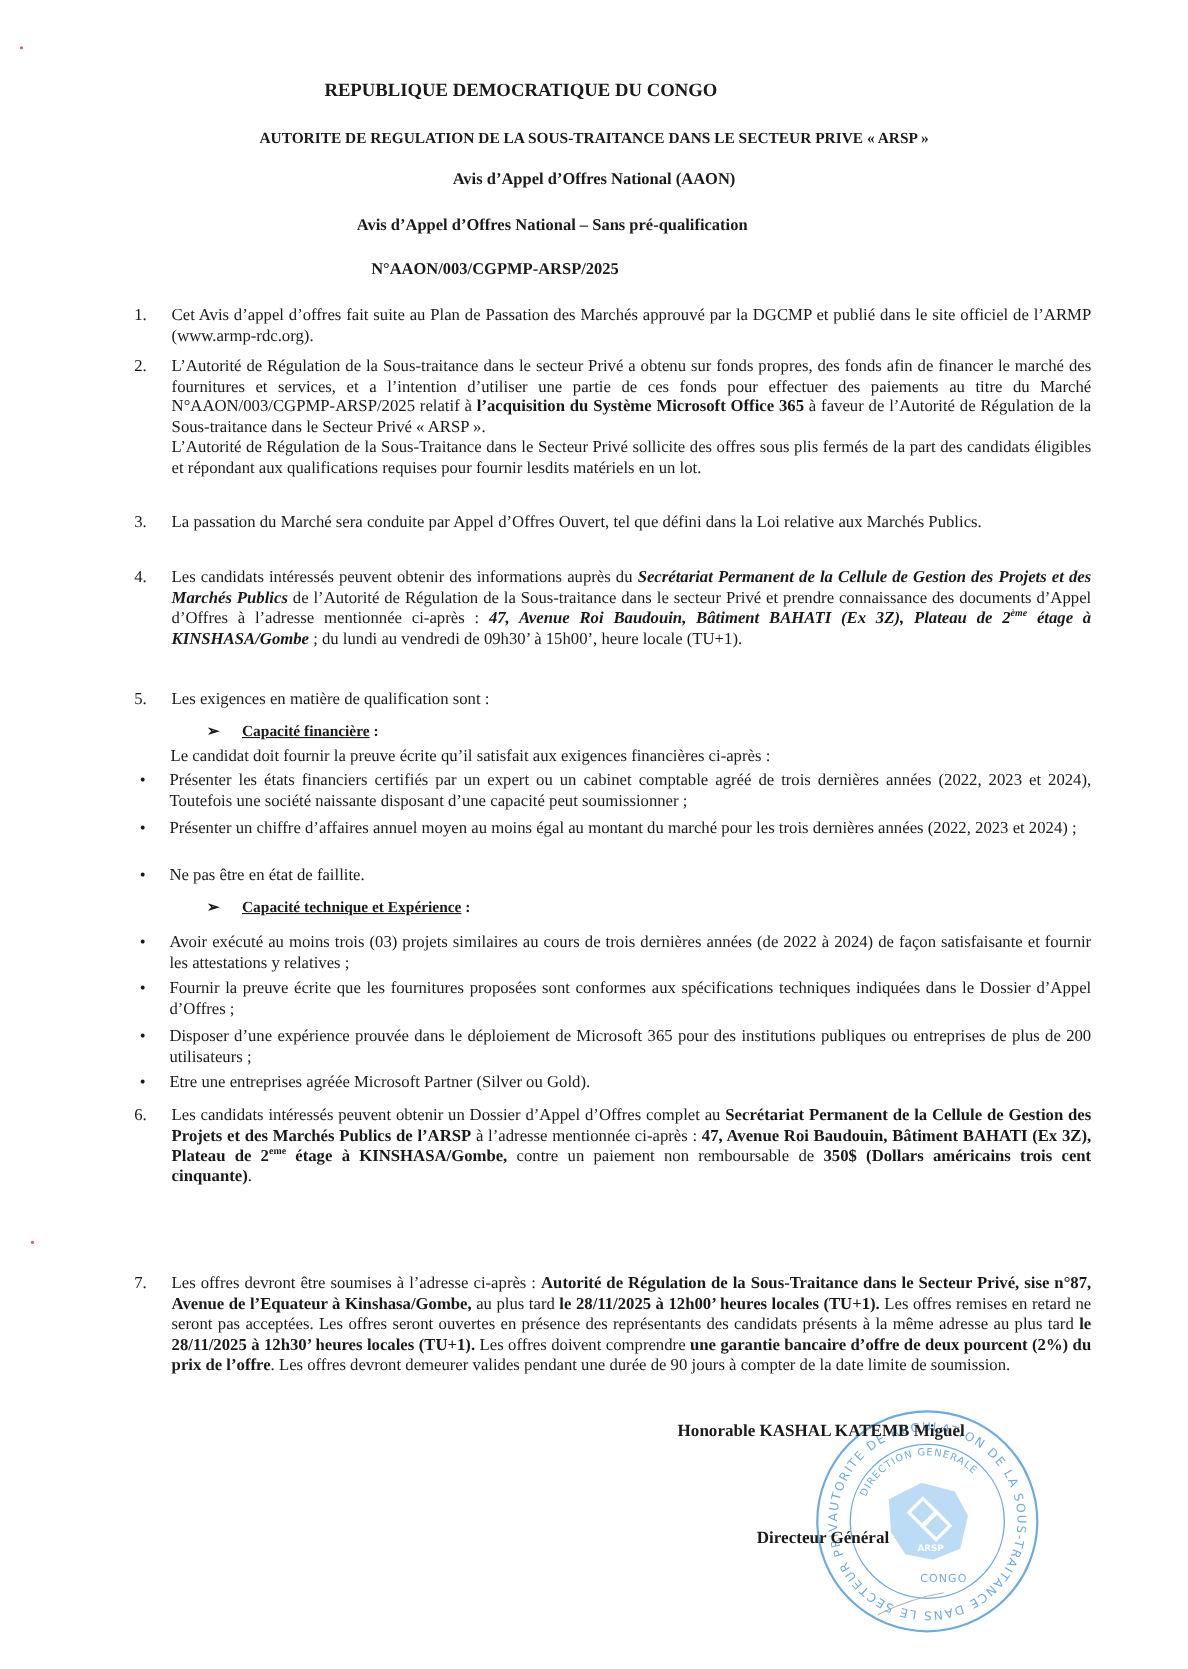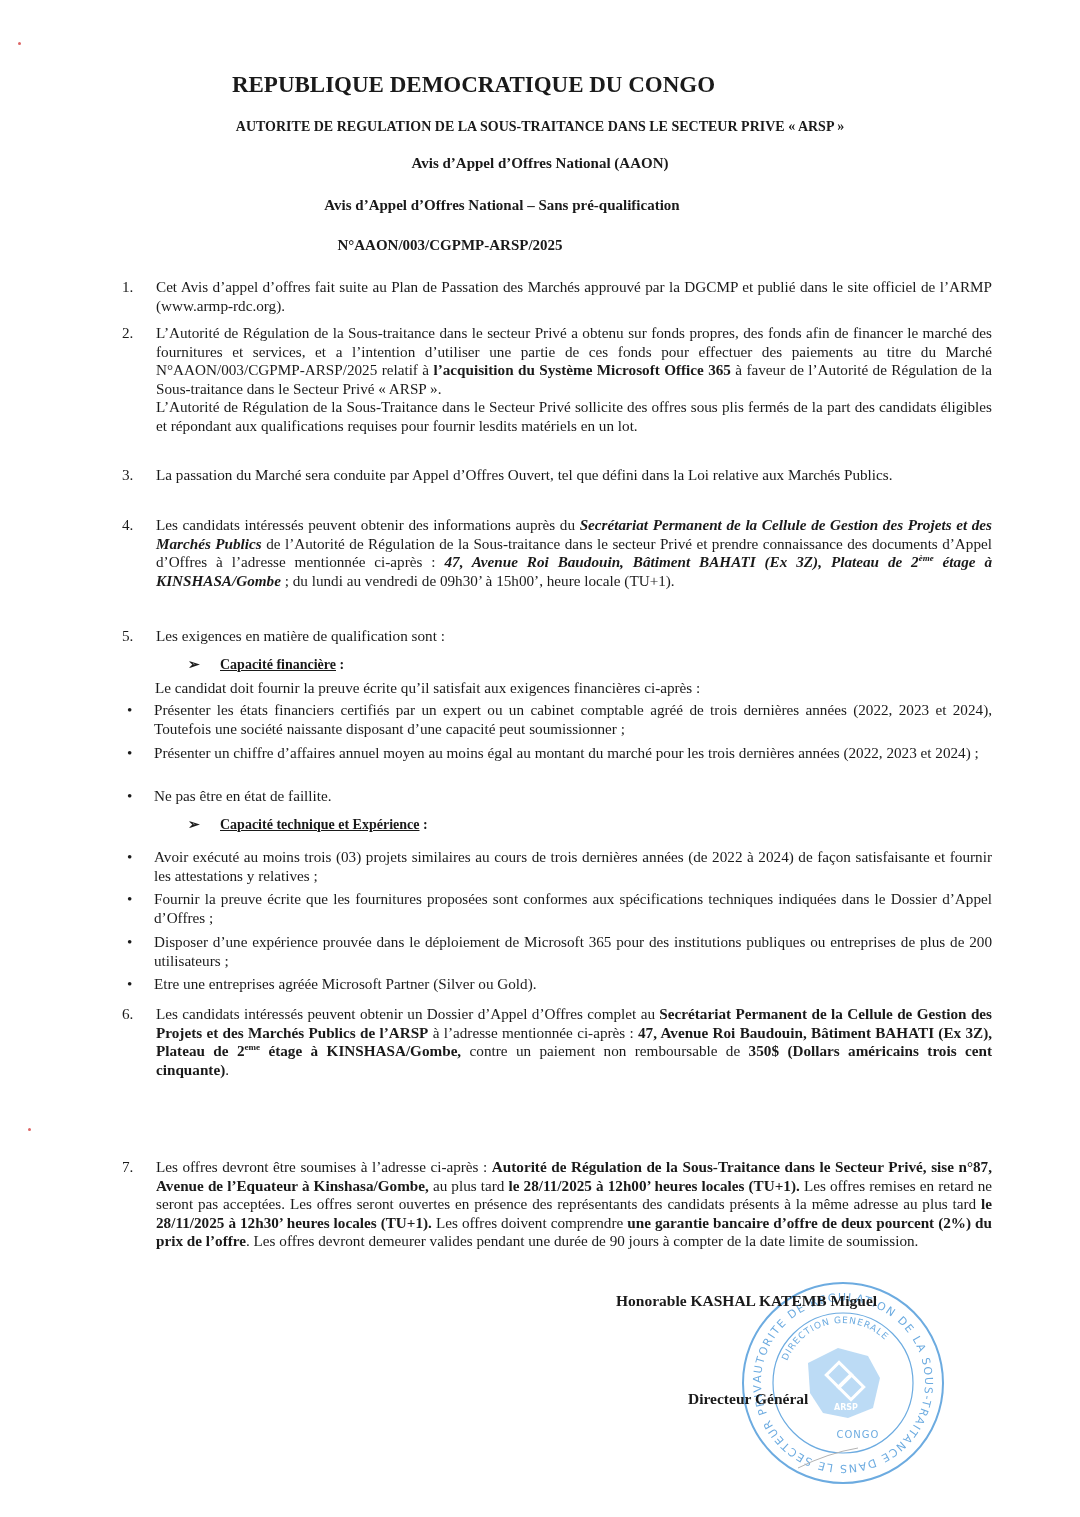--- a/index.html
+++ b/index.html
@@ -3,21 +3,21 @@
   <meta charset="utf-8">
   <style>
     html, body { margin: 0; padding: 0; background: #ffffff; }
     body {
       width: 1080px; height: 1517px; position: relative; overflow: hidden;
       font-family: "Liberation Serif", "DejaVu Serif", serif;
       color: #1a1a1a;
     }
     .page { position: absolute; left: 0; top: 0; width: 1080px; height: 1517px; }
     .center { text-align: center; font-weight: bold; }
-    #t1 { position: absolute; top: 72px; left: 0; width: 947px; font-size: 23px; }
+    #t1 { position: absolute; top: 72px; left: 0; width: 947px; font-size: 17px; }
     #t2 { position: absolute; top: 119px; left: 0; width: 1080px; font-size: 14px; }
     #t3 { position: absolute; top: 155px; left: 0; width: 1080px; font-size: 15px; }
     #t4 { position: absolute; top: 197px; left: 0; width: 1004px; font-size: 15px; }
     #t5 { position: absolute; top: 237px; left: 0; width: 900px; font-size: 15px; }
 
     .body-text { font-size: 15.2px; line-height: 18.5px; text-align: justify; }
     .item { position: absolute; left: 122px; width: 870px; }
     .item .num { position: absolute; left: 0; top: 0; width: 30px; }
     .item .txt { margin-left: 34px; }
     .para { display: block; }

